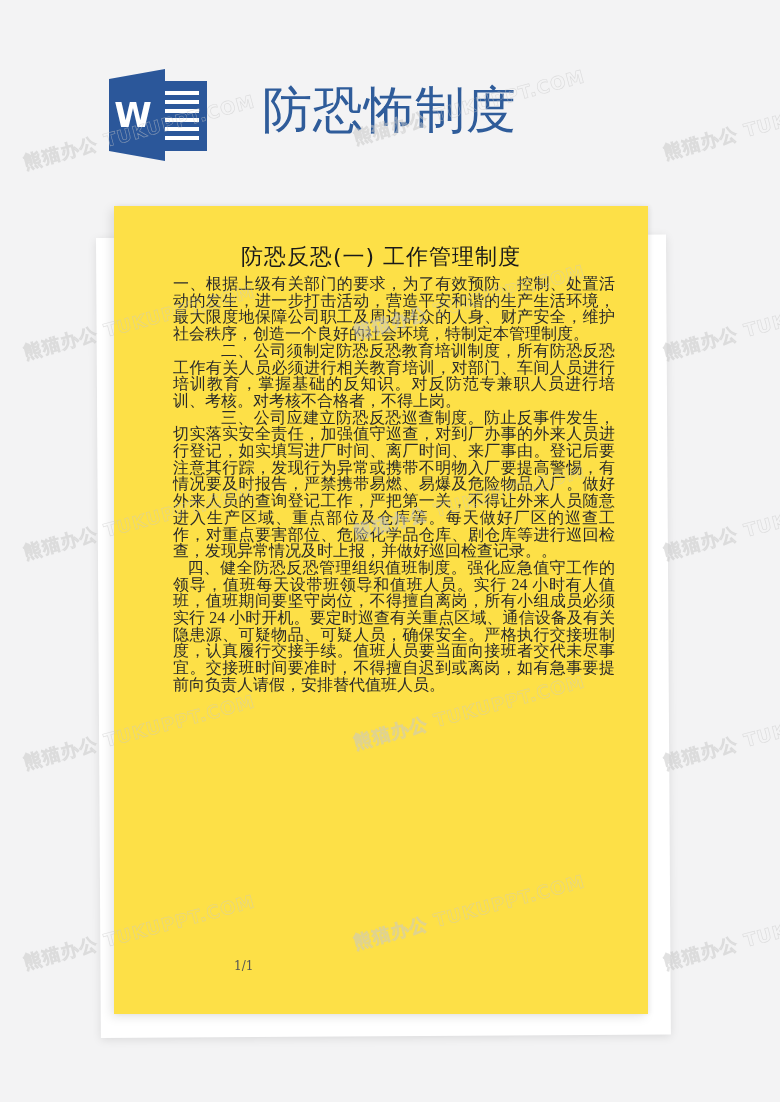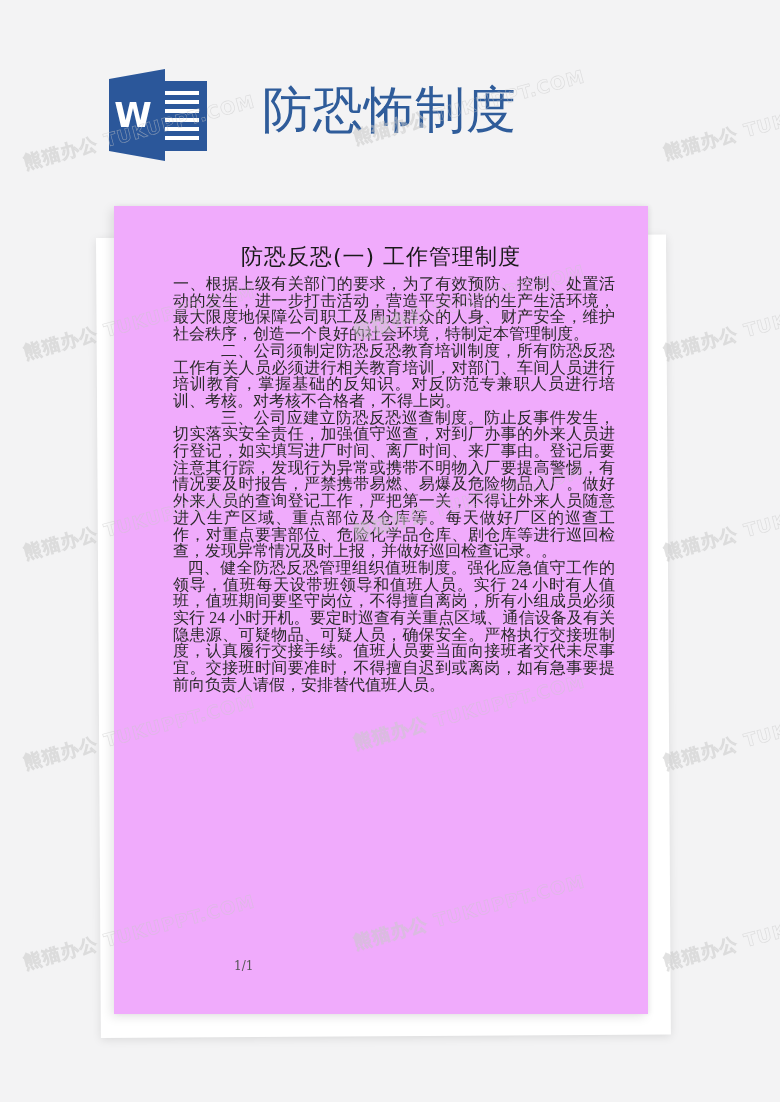--- a/index.html
+++ b/index.html
@@ -17,21 +17,21 @@
     color:#2f5c9a; line-height:60px; white-space:nowrap;
   }
   .page-back {
     position:absolute; left:96px; top:238px; width:570px; height:800px;
     background:#fff;
     box-shadow:0 2px 10px rgba(0,0,0,0.10);
     transform:rotate(-0.35deg); transform-origin:top left;
   }
   .page {
     position:absolute; left:114px; top:206px; width:534px; height:808px;
-    background:#f0abfc;
+    background:#fde047;
     box-shadow:-3px 3px 10px rgba(0,0,0,0.10), 2px 0 4px rgba(0,0,0,0.05);
   }
   .doc-title {
     position:absolute; left:0; top:36px; width:100%; text-align:center;
     font-family:"DejaVu Sans","Liberation Sans",sans-serif;
     font-size:22px; color:#1a1a1a; letter-spacing:1px; line-height:30px;
   }
   .body-text {
     position:absolute; left:59px; top:70px; width:442px;
     font-size:16px; line-height:16.7px; color:#2a2a2a;

